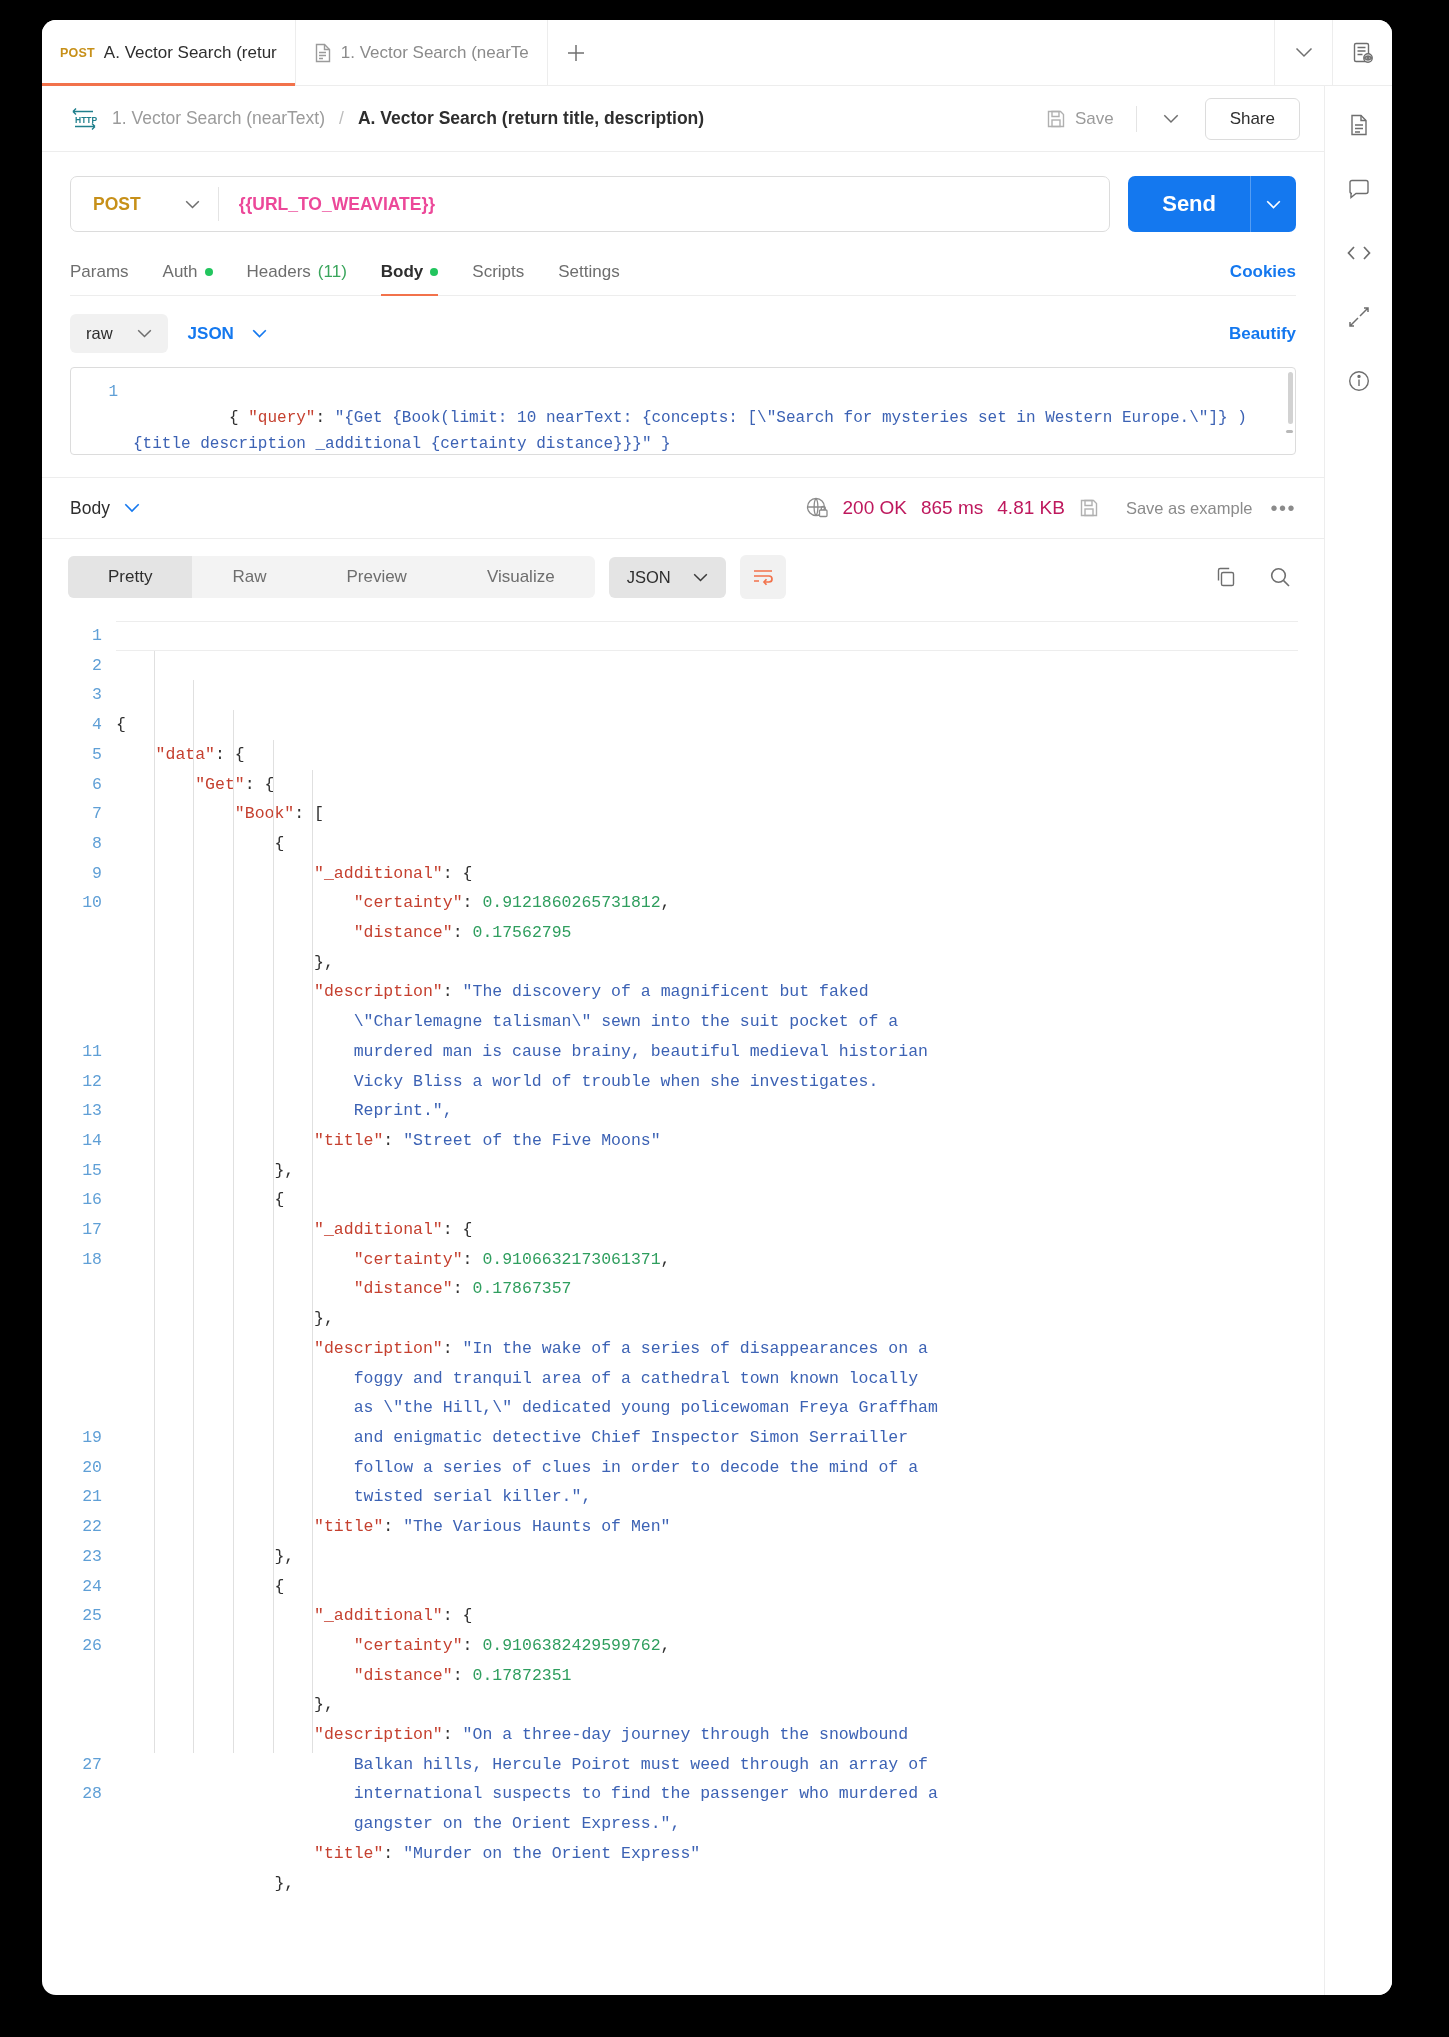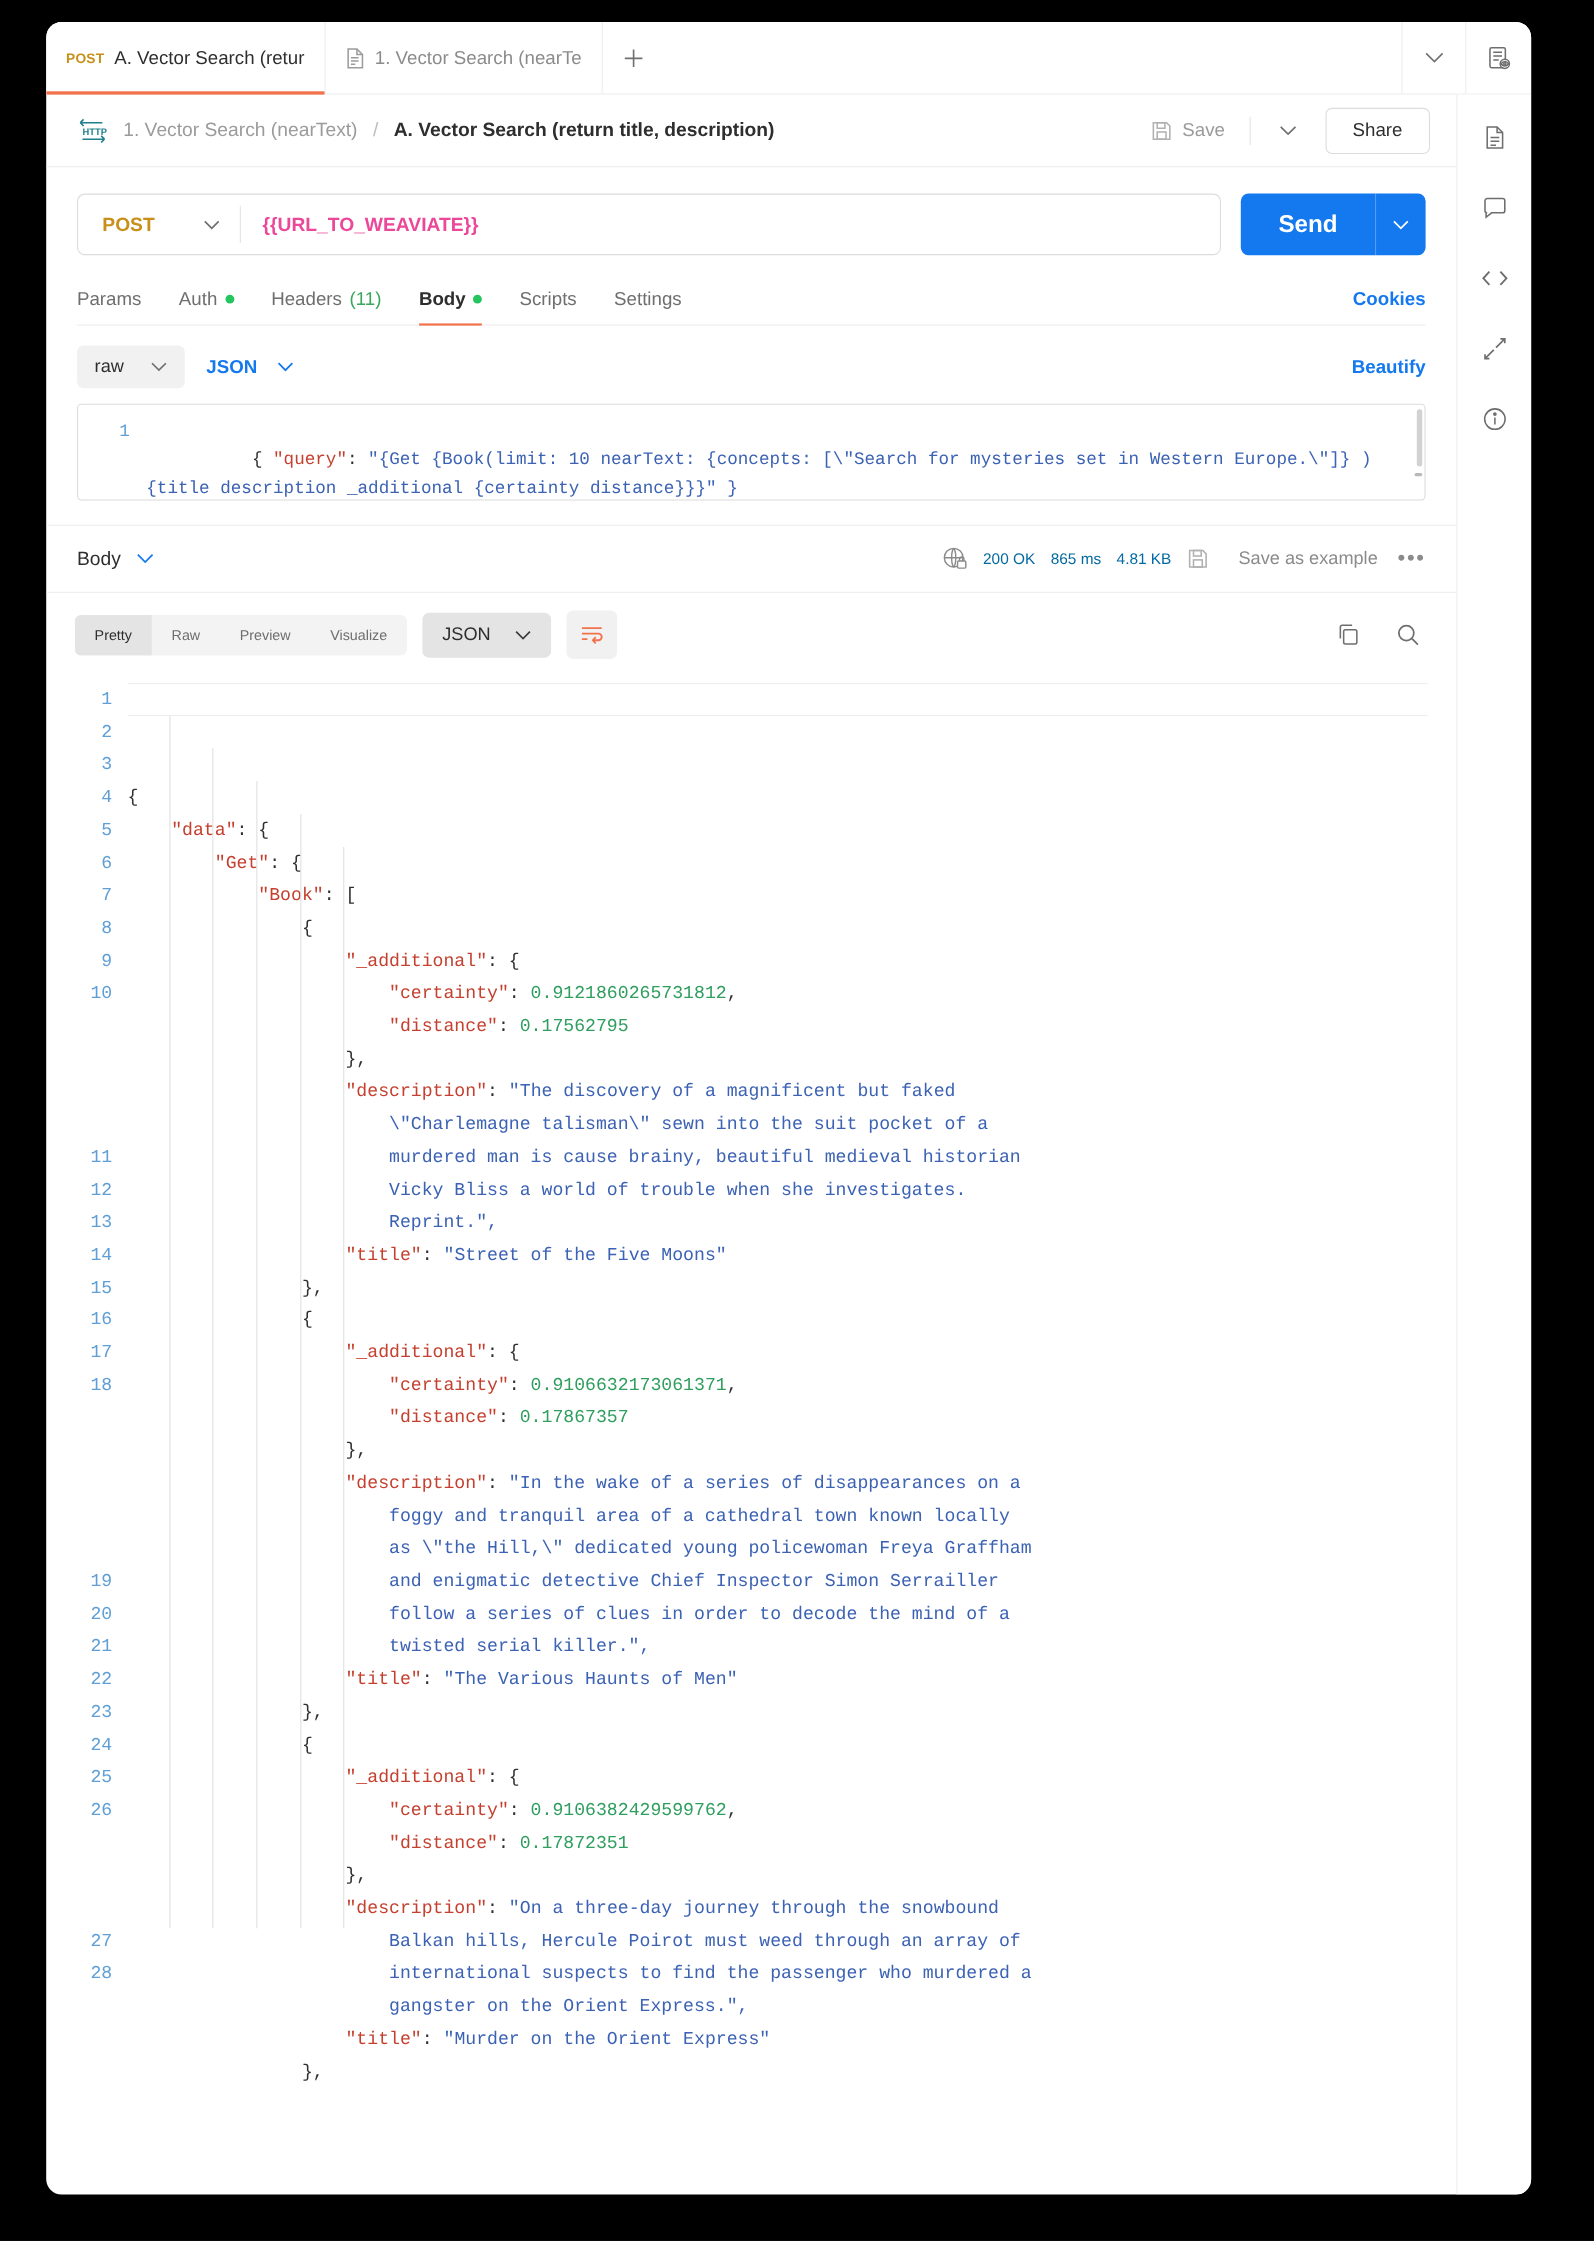--- a/index.html
+++ b/index.html
@@ -219,33 +219,33 @@
     display: flex; align-items: center;
     height: 62px; flex: 0 0 auto;
     padding: 0 24px 0 28px;
     border-top: 1px solid #ededed; border-bottom: 1px solid #ededed;
     margin-top: 22px;
     gap: 14px;
   }
   .resp-body-lbl { font-size: 17.5px; color: #2e2e2e; font-weight: 400; }
   .resp-caret { color: #1478ef; display: flex; align-items: center; cursor: pointer; }
   .resp-sp { flex: 1 1 auto; }
-  .stat { font-size: 14px; color: #0369a1; white-space: nowrap; }
+  .stat { font-size: 19px; color: #be185d; white-space: nowrap; }
   .sae { display: flex; align-items: center; gap: 27px; font-size: 16.5px; color: #8b8b8b; cursor: pointer; }
   .dots { color: #8b8b8b; font-size: 20px; letter-spacing: 1.5px; cursor: pointer; padding: 0 4px; }
 
   .resp-tabs {
     display: flex; align-items: center; gap: 14px;
     padding: 16px 24px 14px 26px; flex: 0 0 auto;
   }
   .seg {
     display: flex; background: #f3f3f3; border-radius: 6px; overflow: hidden;
   }
   .seg-item {
-    padding: 11px 18px; font-size: 13px; color: #6e6e6e; cursor: pointer; white-space: nowrap; text-align: center;
+    padding: 11px 40px; font-size: 17px; color: #6e6e6e; cursor: pointer; white-space: nowrap; text-align: center;
   }
   .seg-item.active { background: #e4e4e4; color: #2e2e2e; }
   .seg2 {
     display: flex; align-items: center; gap: 22px;
     background: #e4e4e4; border-radius: 6px;
     padding: 11px 18px; font-size: 16.5px; color: #2e2e2e; cursor: pointer;
   }
   .wrap-btn {
     background: #f1f1f1; border-radius: 6px; width: 46px; height: 44px;
     display: flex; align-items: center; justify-content: center; cursor: pointer;

